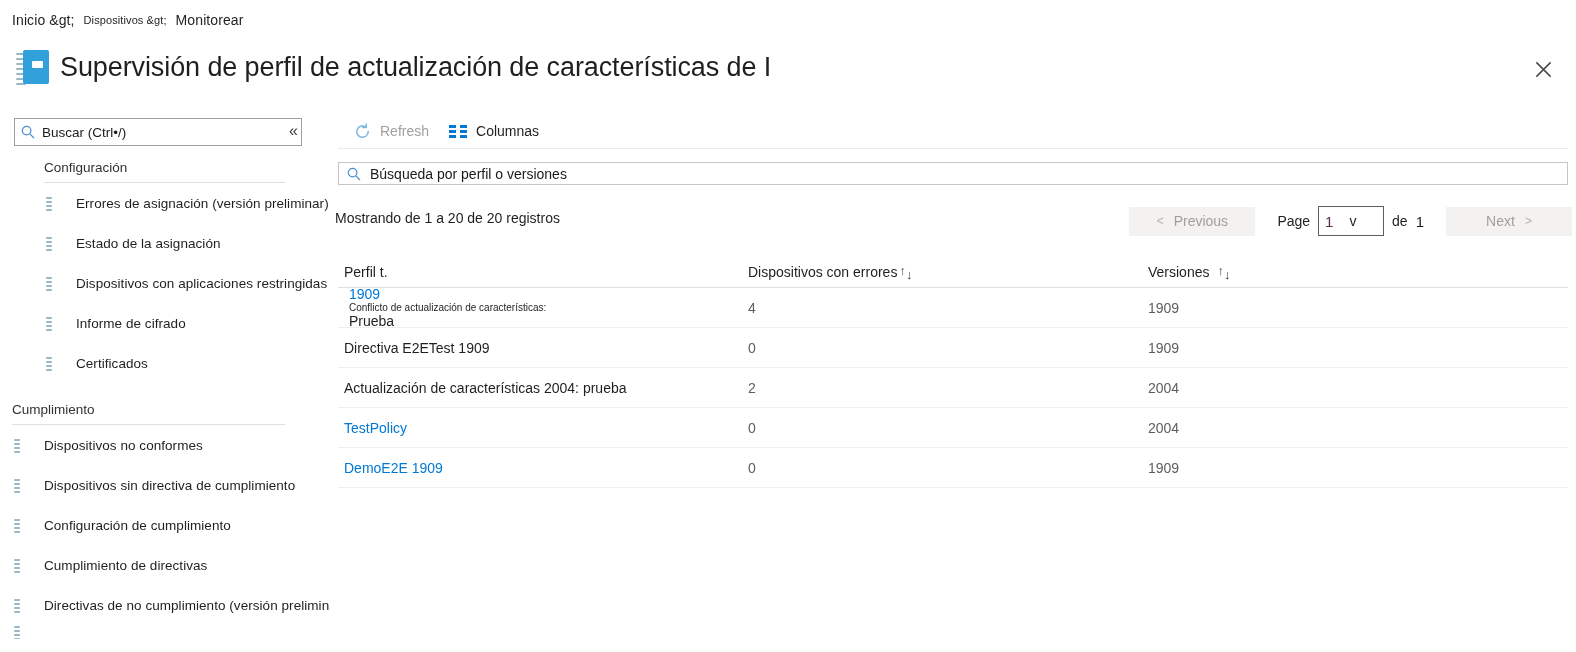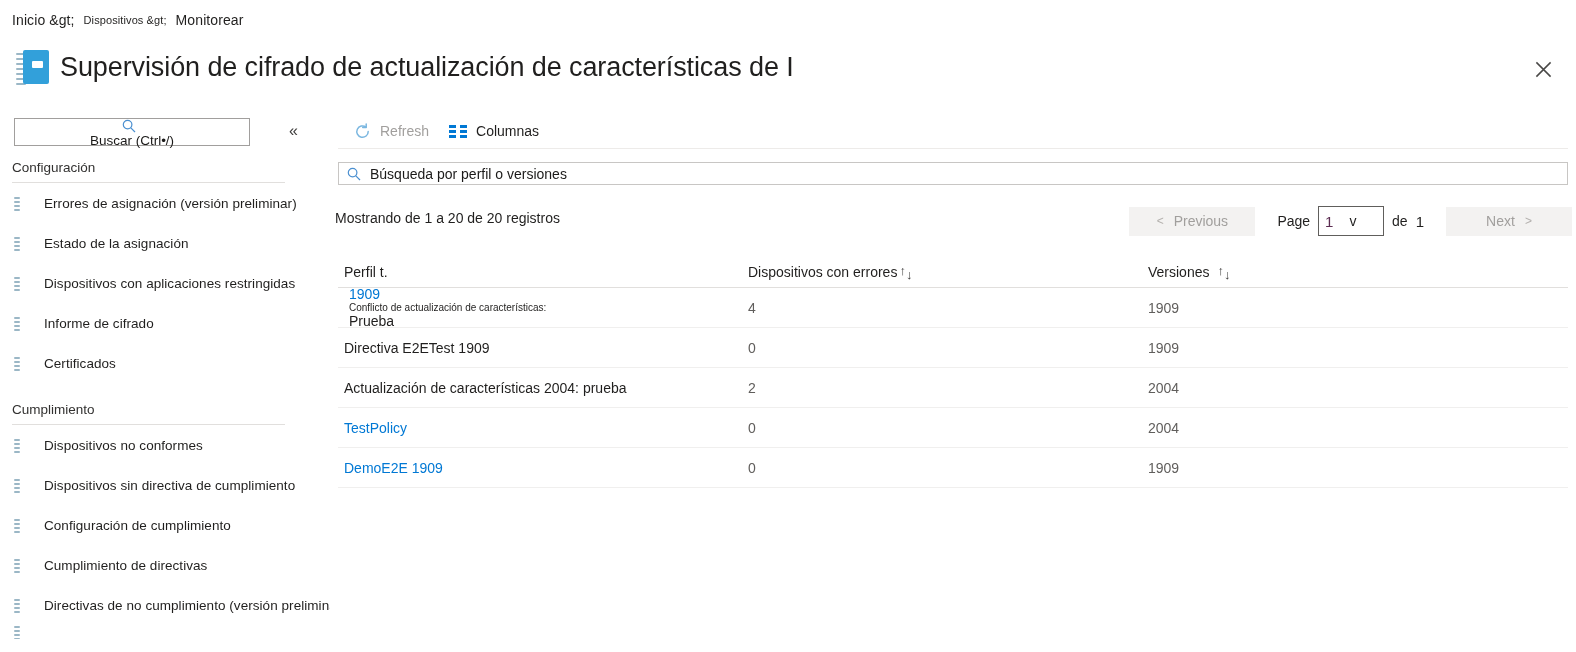--- a/index.html
+++ b/index.html
@@ -65,23 +65,23 @@
 
   
   .sidebar {
     position: absolute; left: 0; top: 100px; width: 330px; bottom: 0;
     background: #fff; overflow: hidden;
   }
   .side-search-row {
     position: absolute; left: 14px; top: 18px; width: 300px; height: 28px;
   }
   .side-search {
-    position: absolute; left: 0; top: 0; width: 236px; height: 28px;
+    position: absolute; left: 0; top: 0; width: 288px; height: 28px;
     border: 1px solid #a19f9d; background: #fff;
-    display: flex; align-items: center; padding: 0 6px; flex-direction: column;
+    display: flex; align-items: center; padding: 0 6px;
   }
   .side-search .mag { margin-right: 7px; display:flex; }
   .side-search-text {
     font-size: 13.5px; color: #1b1a19; white-space: nowrap;
   }
   .collapse-chev {
     position: absolute; left: 275px; top: 3px;
     font-size: 16px; color: #3f3e3d; cursor: pointer;
     line-height: 20px;
   }
@@ -232,21 +232,21 @@
             <i></i>
             <i></i>
             <i></i>
             <i></i>
           </div>
         <div class="nb-body">
             <div class="nb-win"></div>
           </div>
       </div>
     </div>
-    <div class="page-title">Supervisión de cifrado de actualización de características de I</div>
+    <div class="page-title">Supervisión de perfil de actualización de características de I</div>
     <div class="close-btn">
       <svg width="17" height="17" viewBox="0 0 17 17" aria-hidden="true">
         <path d="M1.4 1.4 L15.6 15.6 M15.6 1.4 L1.4 15.6" stroke="#494847" stroke-width="1.5" fill="none"></path>
       </svg>
     </div>
   </div>
 
   <div class="sidebar">
 
     <div class="side-search-row">
@@ -255,21 +255,21 @@
           <svg width="14" height="14" viewBox="0 0 14 14">
             <circle cx="5.6" cy="5.6" r="4.3" fill="none" stroke="#4a8fd0" stroke-width="1.2"></circle>
             <path d="M8.8 8.8 L13 13" stroke="#4a8fd0" stroke-width="1.2" fill="none"></path>
           </svg>
         </span>
         <span class="side-search-text">Buscar (Ctrl•/)</span>
       </div>
       <div class="collapse-chev">«</div>
     </div>
 
-    <div class="side-group" style="top:58px;">
+    <div class="side-group" style="top:58px;padding-left:32px;">
       <div class="side-group-title">Configuración</div>
       <div class="side-group-rule"></div>
 
       <div class="side-item">
         <span class="side-ico">
           <span class="nb"><span class="nb-rings">
                 <i></i>
                 <i></i>
                 <i></i>
                 <i></i>

